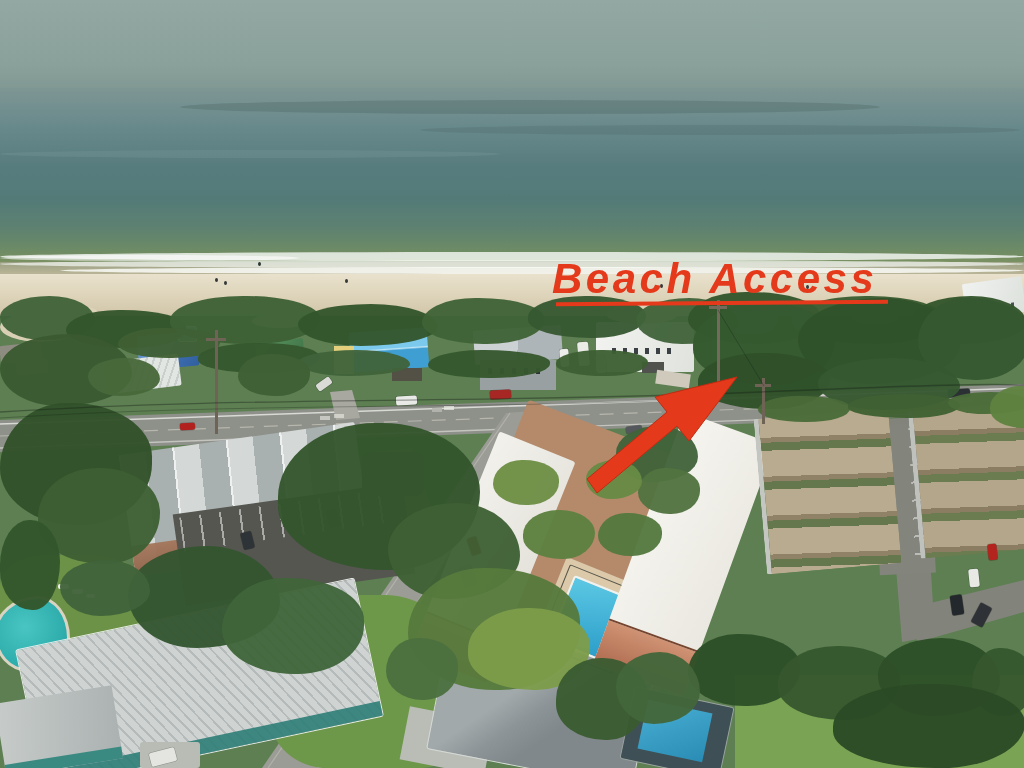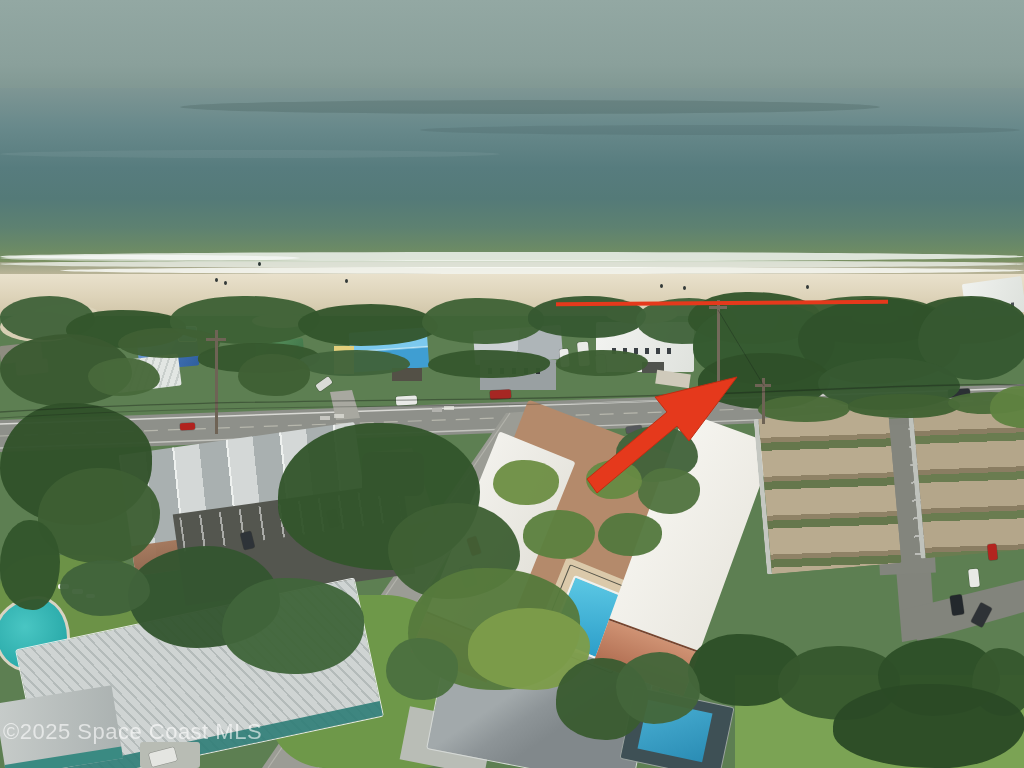--- a/index.html
+++ b/index.html
@@ -320,15 +320,15 @@
   <svg class="abs wiresvg" viewBox="0 0 1024 768">
     <path d="M0,412 C250,396 480,404 760,392 S1000,386 1024,385" stroke="rgba(20,28,22,.38)" stroke-width="1.3" fill="none"></path>
     <path d="M0,418 C250,402 470,410 700,399" stroke="rgba(20,28,22,.28)" stroke-width="1" fill="none"></path>
     <path d="M718,310 L764,386" stroke="rgba(20,28,22,.3)" stroke-width="1" fill="none"></path>
   </svg>
 
   <svg class="abs arrowsvg" viewBox="0 0 1024 768">
     <polygon points="587,479 667,412 655,397 737,377 689,441 677,426 597,493" style="fill:var(--c-annotation_red,#e5391c)" stroke="#bf2d12" stroke-width="1"></polygon>
   </svg>
 
+  <div class="abs label">Beach Access</div>
   <div class="abs underline"></div>
-  <div class="abs watermark">©2025 Space Coast MLS</div>
 </div>
 
 </body></html>

